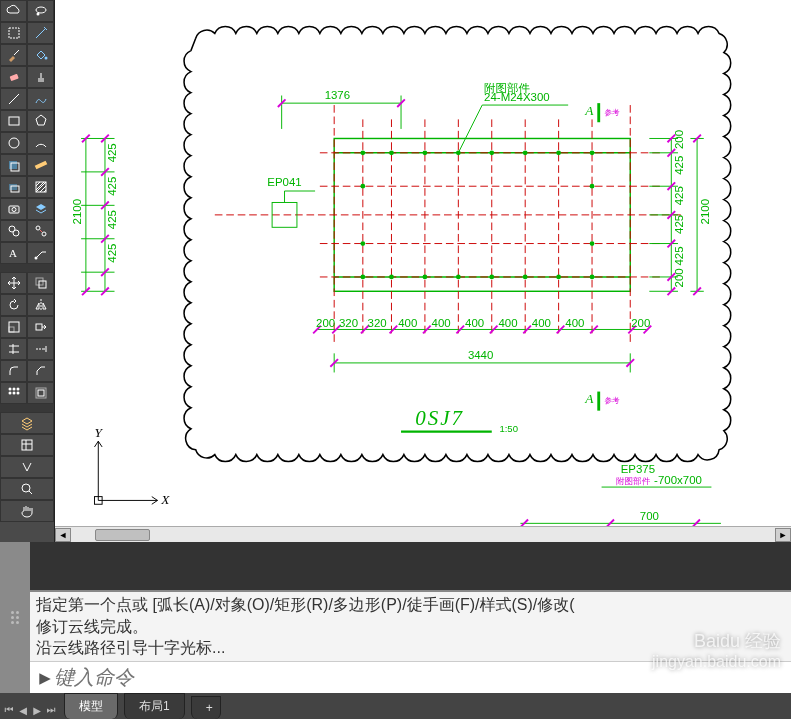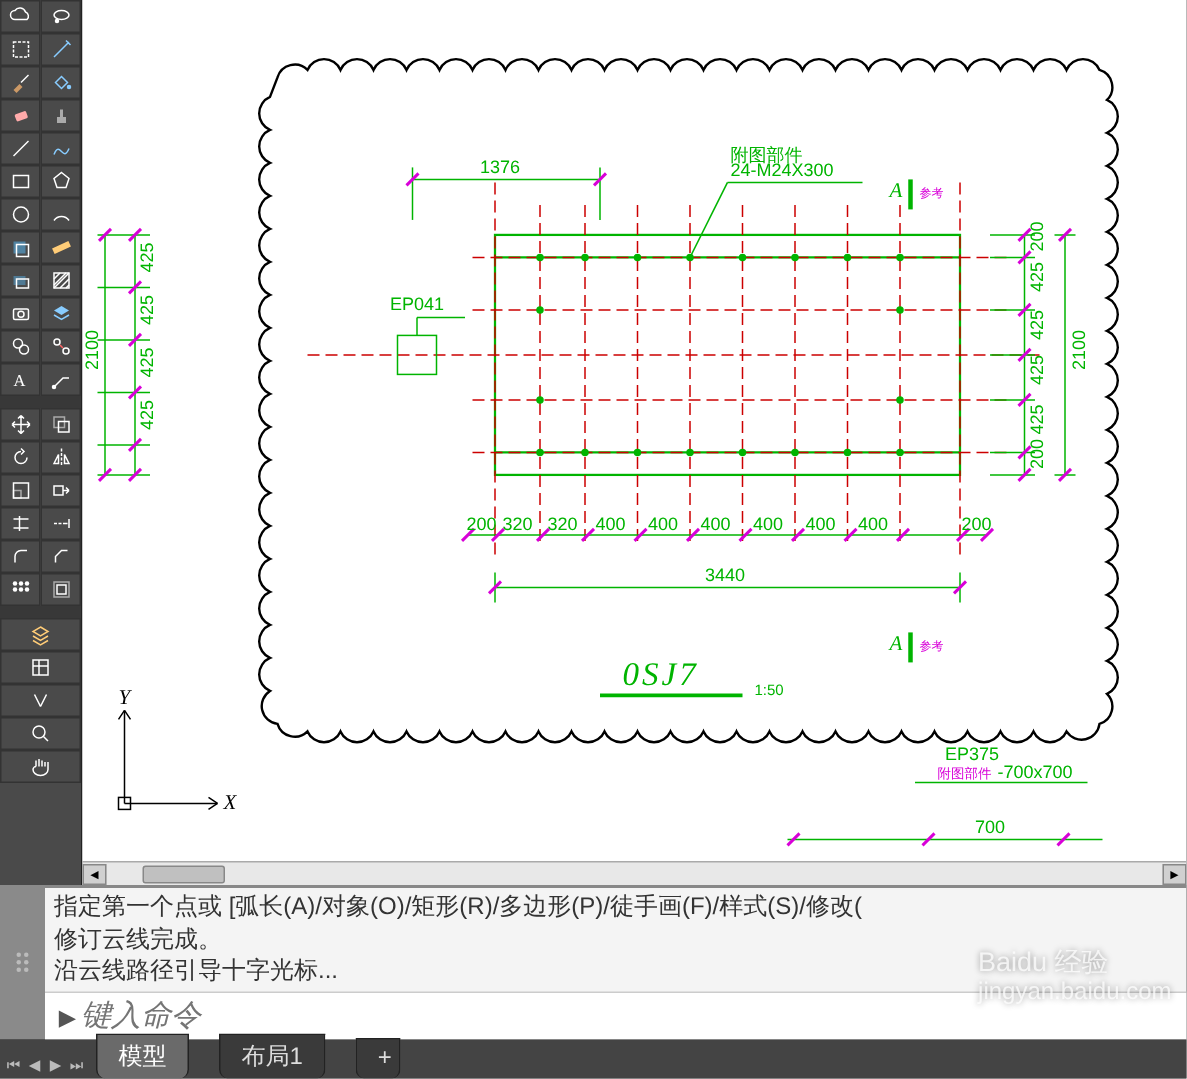--- a/index.html
+++ b/index.html
@@ -49,38 +49,38 @@
   .cmd-input-row { display:flex; align-items:center; padding: 2px 6px; background:#fff; }
   .cmd-prompt { width: 18px; text-align:center; color:#555; font-size:15px;}
   .cmd-input {
     flex:1; border:none; outline:none; font-size:20px; font-style:italic; color:#888;
     background: transparent; padding: 2px 0;
   }
   .cmd-grip { width: 30px; background:#8a8a8a; display:flex; flex-direction:column; justify-content:center; align-items:center; gap:2px;}
   .cmd-grip .dotrow{ display:flex; gap:2px;}
   .cmd-grip .dot{ width:3px;height:3px;background:#bbb;border-radius:50%;}
   .cmd-wrap{ display:flex;}
-  .cmd-body{ flex:1;}
+  .cmd-body{ flex:1;margin-top:48px;}
 
   
   .tabs-bar { height: 26px; background: #444; display:flex; align-items:flex-end; padding-left: 30px; gap:0; }
   .tab {
-    padding: 4px 14px 4px 14px; font-size: 16px; color:#ddd;
+    padding: 4px 14px 4px 14px; font-size: 12px; color:#ddd;
     background:#3a3a3a; border:1px solid #222; border-bottom:none;
-    border-radius: 0 0 6px 6px; margin-right:20px; cursor:pointer;
+    border-radius: 0 0 6px 6px; margin-right:6px; cursor:pointer;
   }
   .tab.active { background:#6a6a6a; color:#fff; }
   .tab-add { width:22px; text-align:center; }
   .tabs-bar .navset{ display:flex; margin-left:-28px; margin-right:6px;}
   .tabs-bar .nav{ width:14px;height:18px;color:#bbb;font-size:10px;display:flex;align-items:center;justify-content:center;cursor:pointer;}
 
   
   .watermark {
     position: absolute; right: 10px; bottom: 48px;
-    color: rgba(255,255,255,0.75); font-size: 18px; 
+    color: rgba(255,255,255,0.75); font-size: 18px; text-align: right;
     text-shadow: 0 0 4px rgba(0,0,0,.4); pointer-events:none;
     font-family: Arial;
   }
   .watermark .sub { font-size: 16px; display:block; }
 </style>
 </head>
 <body>
 
 <div class="app">
   <div class="main-area">

